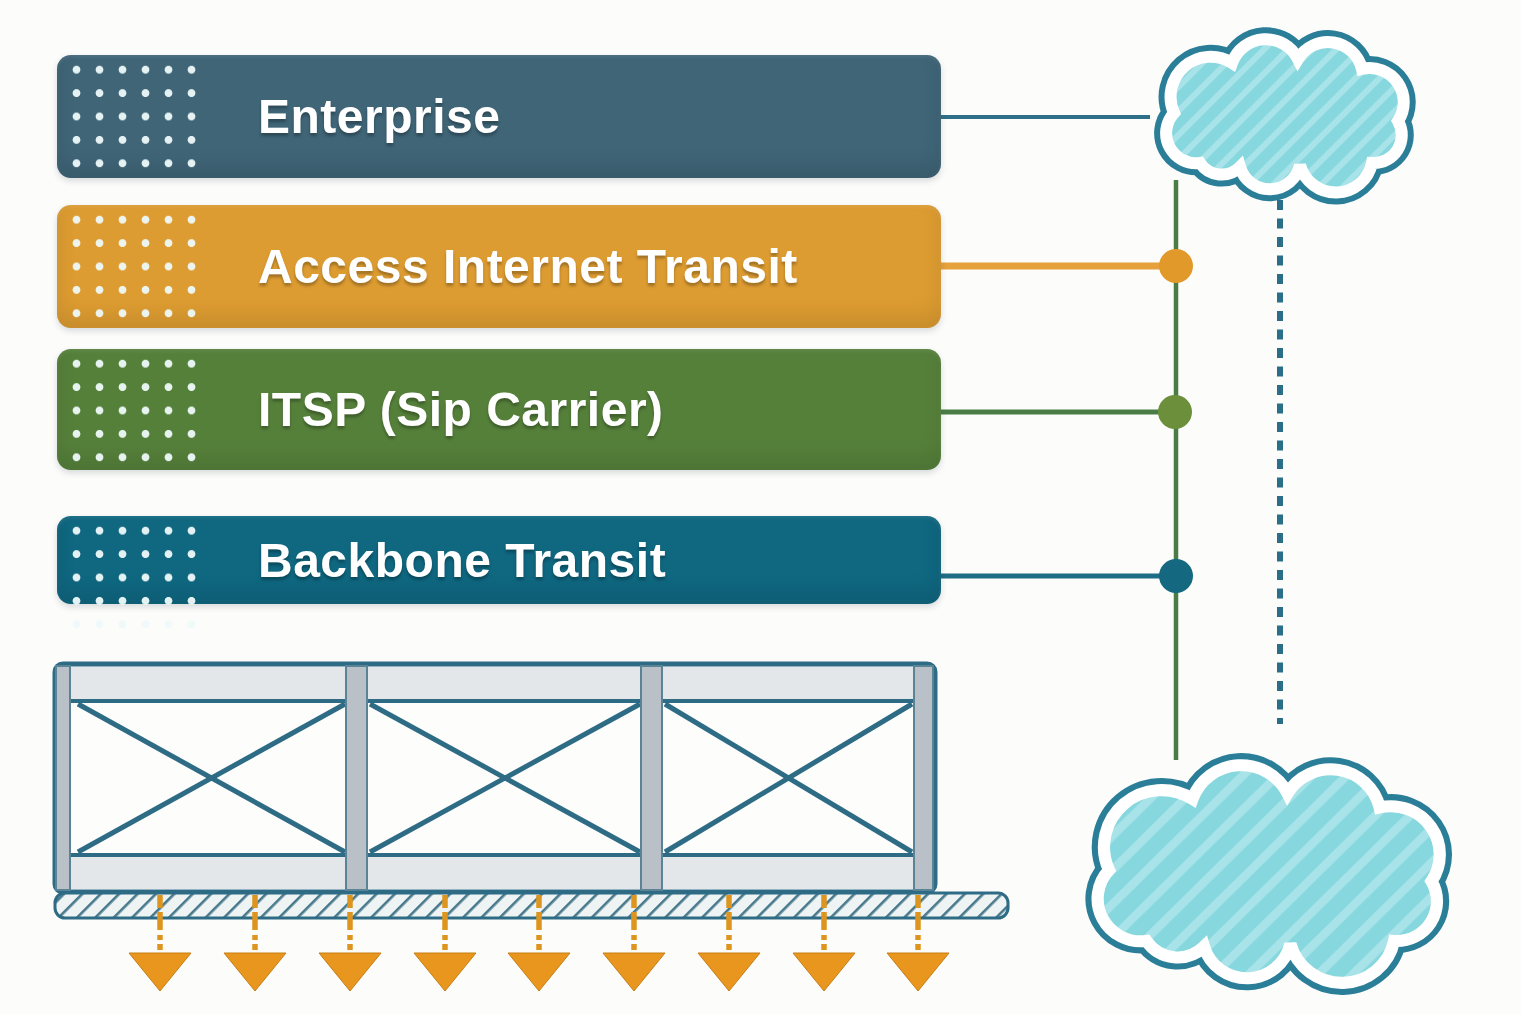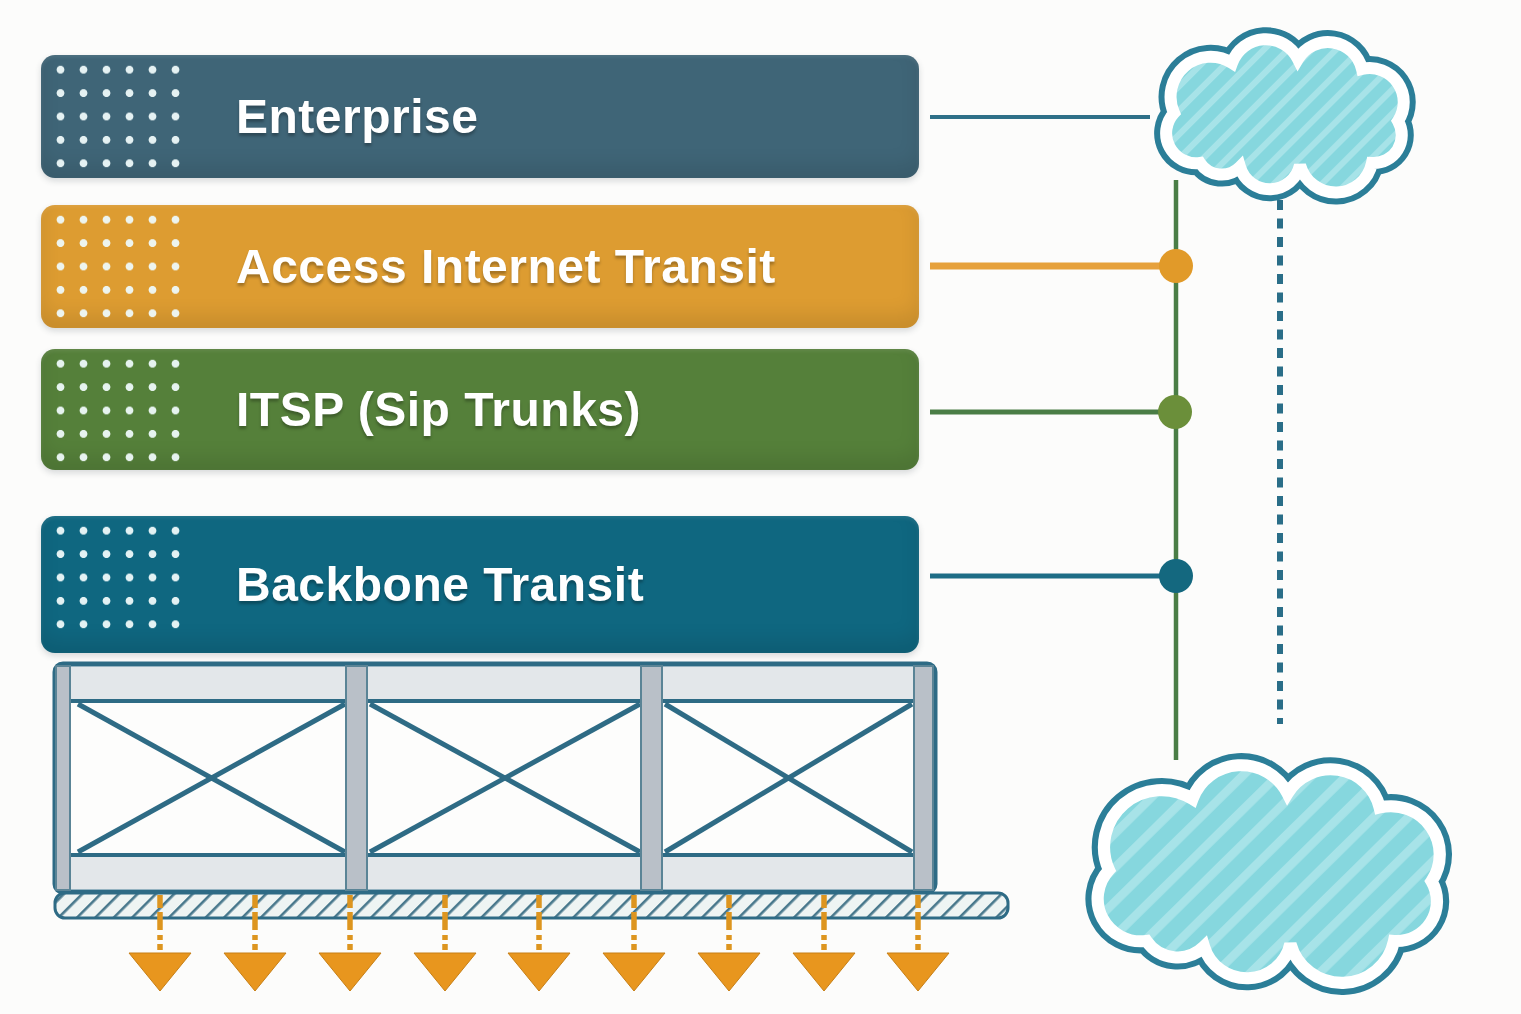--- a/index.html
+++ b/index.html
@@ -5,31 +5,32 @@
   html,body{margin:0;padding:0;background:#fcfcfb;}
   .stage{
     position:relative;
     width:1521px;height:1014px;
     background:#fcfcfb;
     font-family:"Liberation Sans", sans-serif;
     overflow:hidden;
   }
   svg.art{position:absolute;left:0;top:0;}
   .bar{
-    position:absolute;left:41px;width:878px;height:123px;
+    position:absolute;left:57px;width:878px;height:123px;
     border-radius:14px;
     display:flex;align-items:center;
     box-shadow: inset 0 -12px 20px rgba(0,0,0,.10),
                 inset 0 2px 4px rgba(255,255,255,.10),
                 0 3px 6px rgba(50,60,70,.18);
+    padding-left: 6px;
   }
   .bar-1{top:55px;background:#3f6577;}
   .bar-2{top:205px;background:#dd9c31;}
   .bar-3{top:349px;background:#55803a;height:121px;}
-  .bar-4{top:516px;background:#0f6780;height:137px;}
+  .bar-4{top:516px;background:#0f6780;height:88px;}
   .bar-label{
     color:#ffffff;font-size:48px;font-weight:bold;
     letter-spacing:.5px;margin-left:195px;white-space:nowrap;
     text-shadow:0 3px 3px rgba(0,0,0,.28);
   }
   .dots{
     position:absolute;left:8px;top:3px;
     width:138px;height:117px;
     background-image:radial-gradient(circle, rgba(238,249,249,.95) 0 3.5px, rgba(238,249,249,0) 4.3px);
     background-size:23px 23.4px;
@@ -155,21 +156,21 @@
     <span class="bar-label">Enterprise</span>
   </div>
 
   <div class="bar bar-2">
     <div class="dots"></div>
     <span class="bar-label">Access Internet Transit</span>
   </div>
 
   <div class="bar bar-3">
     <div class="dots"></div>
-    <span class="bar-label">ITSP (Sip Trunks)</span>
+    <span class="bar-label">ITSP (Sip Carrier)</span>
   </div>
 
   <div class="bar bar-4">
     <div class="dots"></div>
     <span class="bar-label">Backbone Transit</span>
   </div>
 
 </div>
 
 </body></html>

